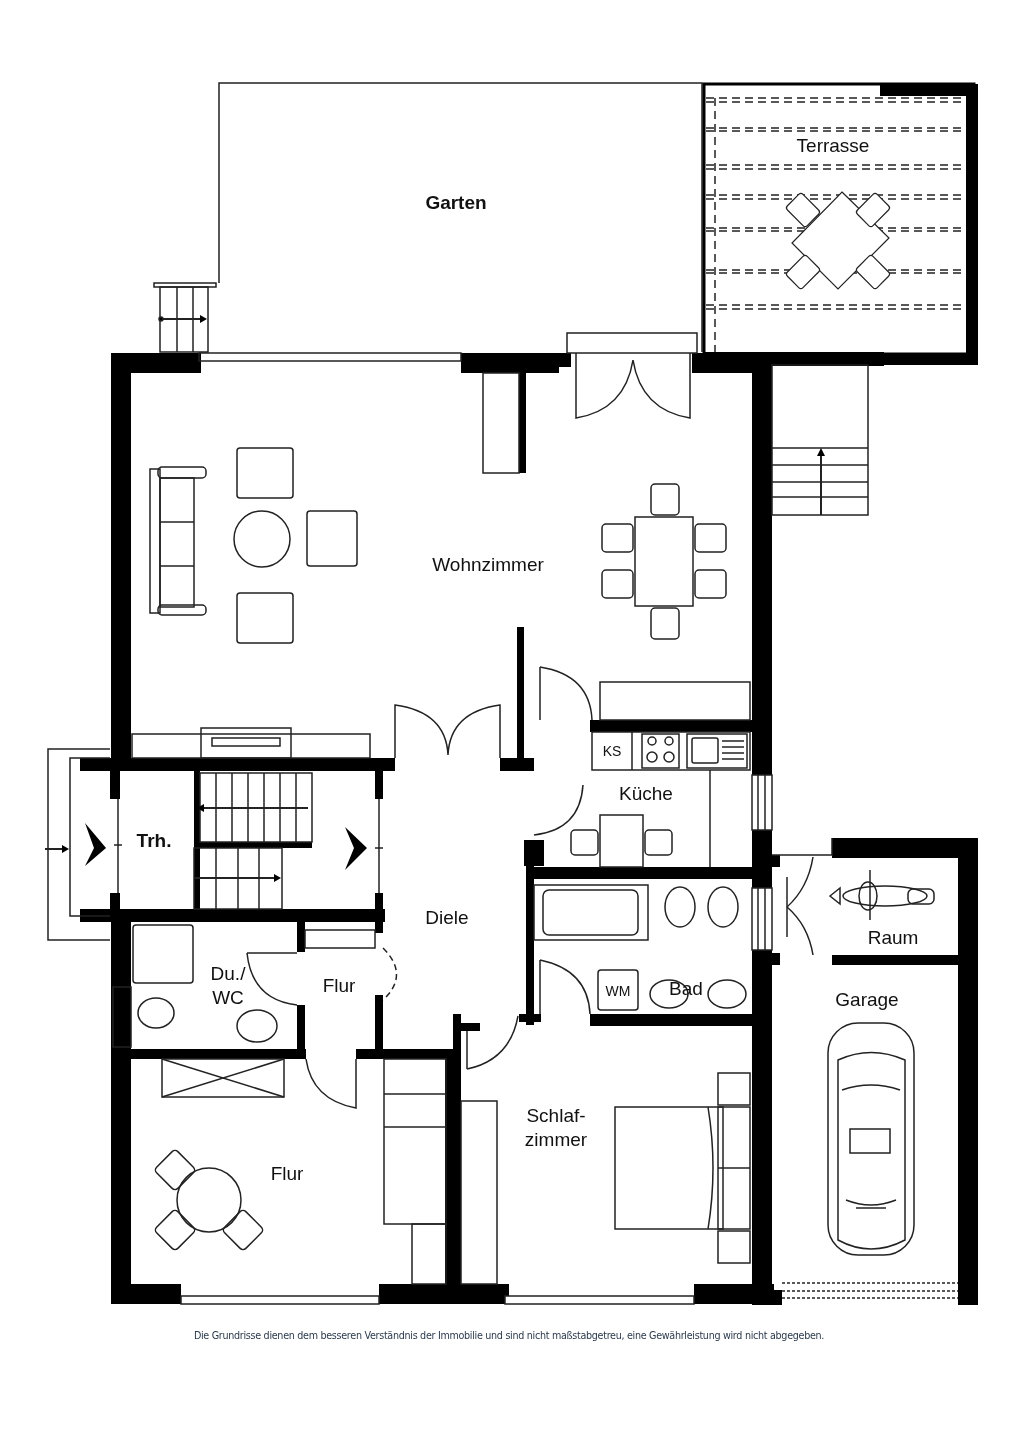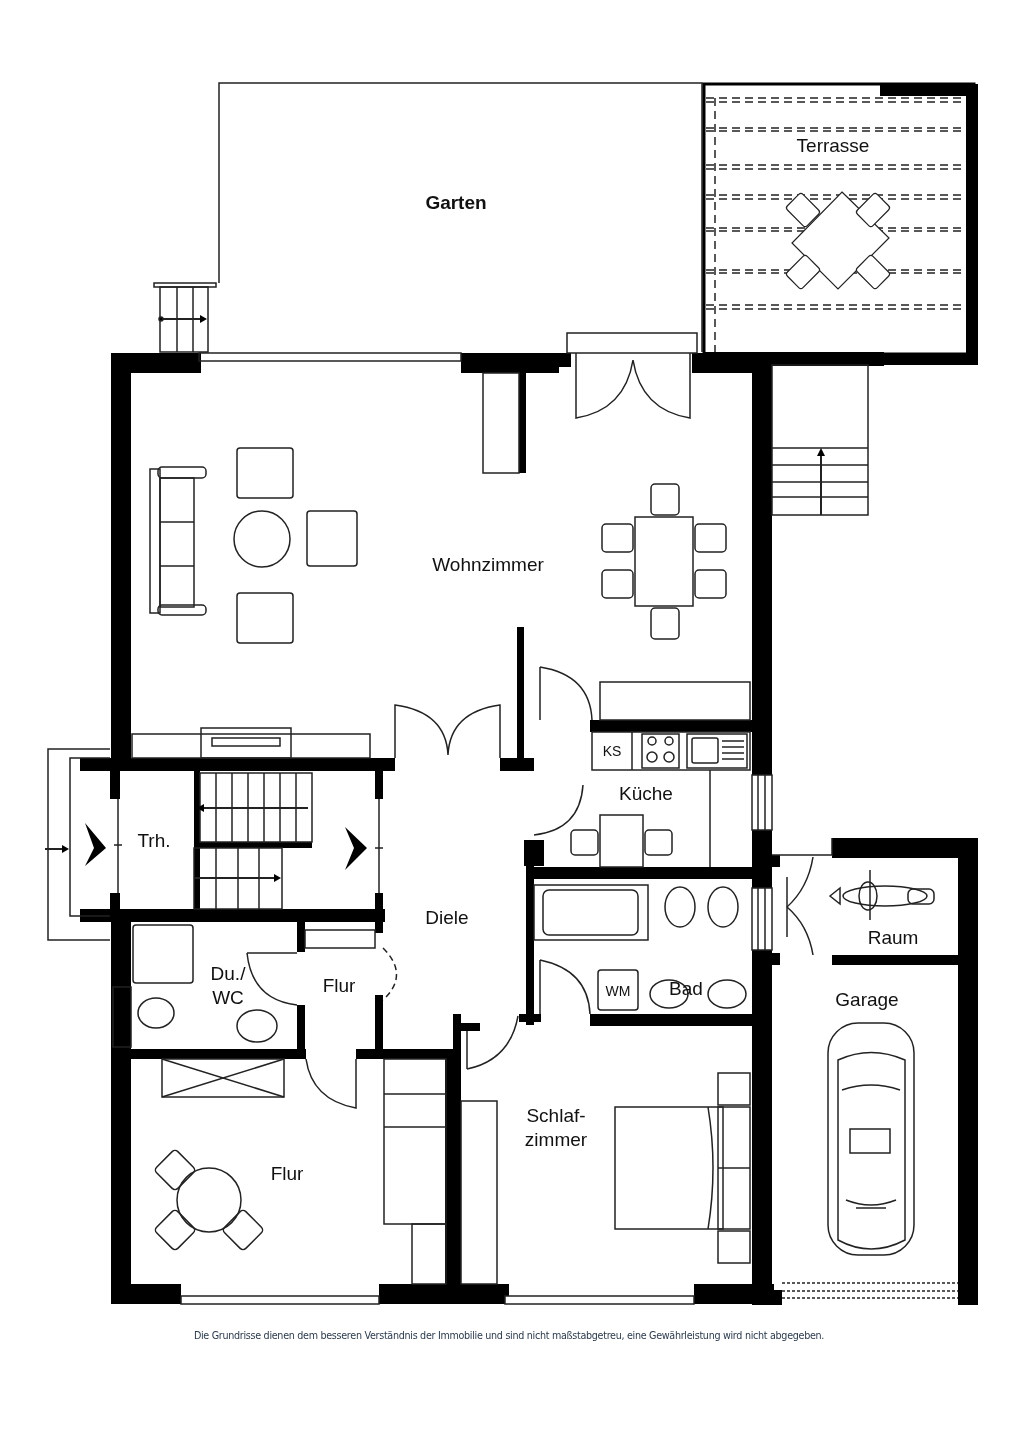--- a/index.html
+++ b/index.html
@@ -296,21 +296,21 @@
     <line x1="821" y1="450" x2="821" y2="515" stroke-width="2"></line>
     <polygon points="817,456 821,448 825,456" fill="#000" stroke="none"></polygon>
   </g>
 </svg>
 
 <div class="lbl" style="left:456px; top:203px;font-weight:bold;">Garten</div>
 <div class="lbl" style="left:833px; top:146px;">Terrasse</div>
 <div class="lbl" style="left:488px; top:565px;">Wohnzimmer</div>
 <div class="lbl" style="left:646px; top:794px;">Küche</div>
 <div class="lbl sm" style="left:612px; top:751px;">KS</div>
-<div class="lbl" style="left:154px; top:841px;">Trh.</div>
+<div class="lbl" style="left:154px; top:841px;font-weight:bold;">Trh.</div>
 <div class="lbl" style="left:447px; top:918px;">Diele</div>
 <div class="lbl" style="left:686px; top:953px;margin-top:36px;">Bad</div>
 <div class="lbl sm" style="left:618px; top:991px;">WM</div>
 <div class="lbl ml" style="left:228px; top:986px;">Du./
 WC</div>
 <div class="lbl" style="left:339px; top:986px;">Flur</div>
 <div class="lbl" style="left:893px; top:938px;">Raum</div>
 <div class="lbl" style="left:867px; top:1000px;">Garage</div>
 <div class="lbl" style="left:287px; top:1174px;">Flur</div>
 <div class="lbl ml" style="left:556px; top:1128px;">Schlaf-

